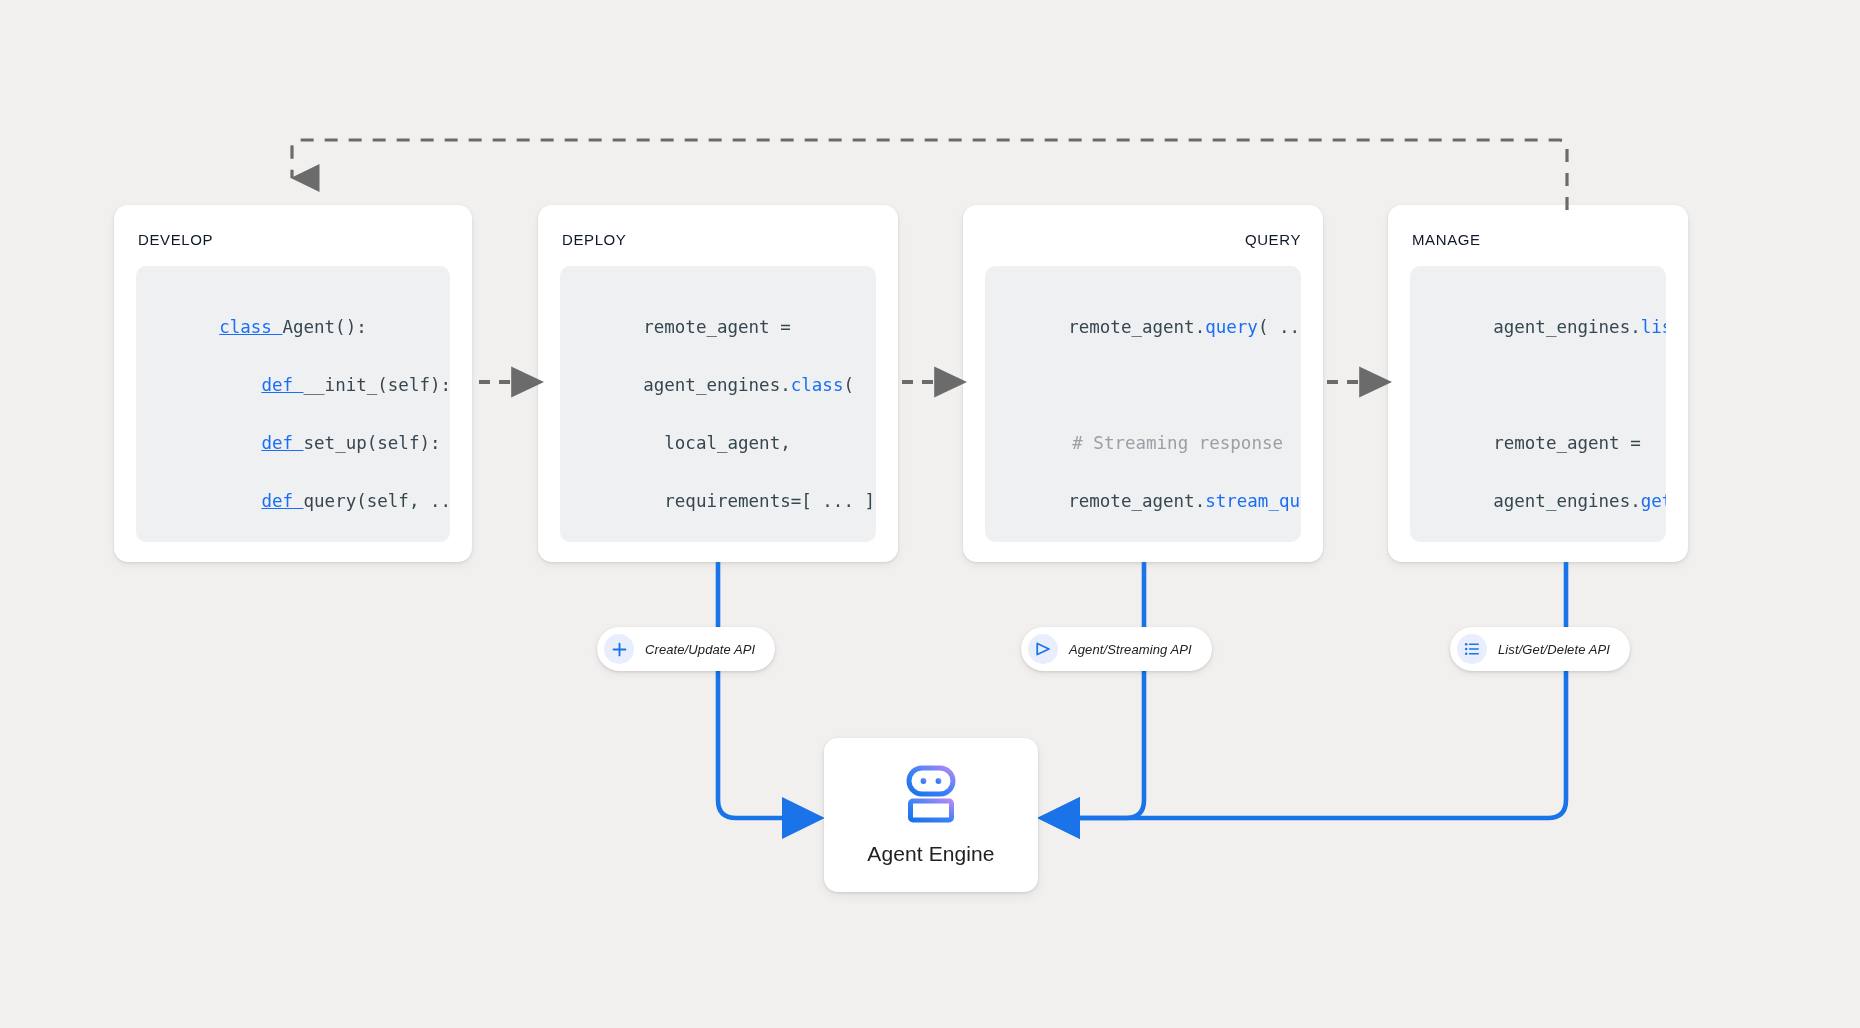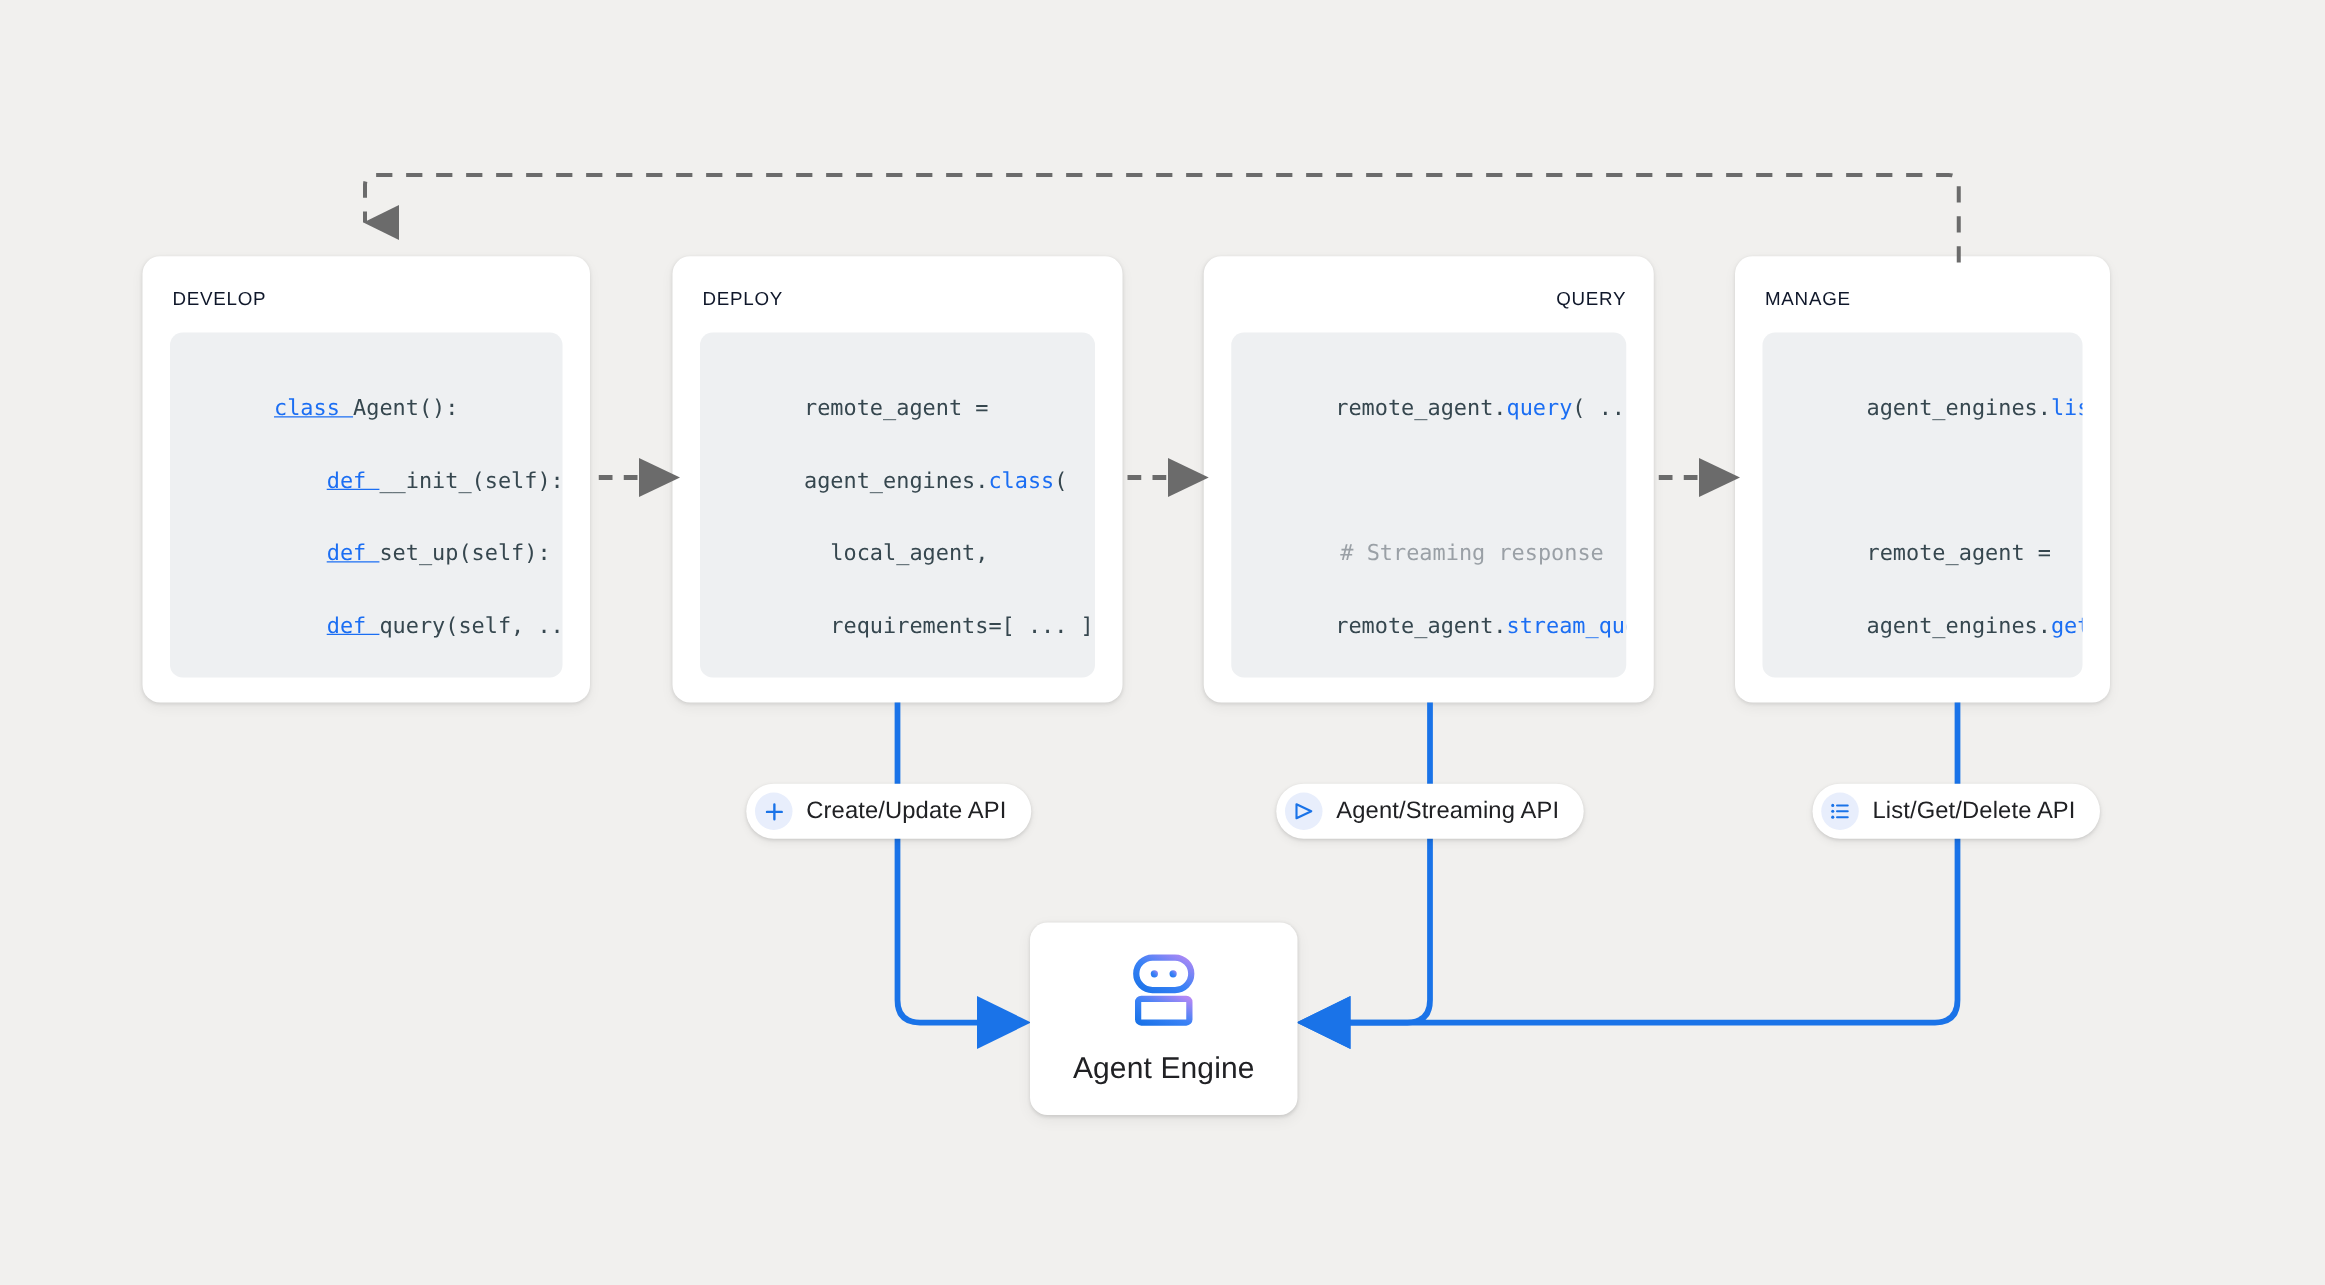--- a/index.html
+++ b/index.html
@@ -67,41 +67,42 @@
     width: 30px; height: 30px;
     border-radius: 50%;
     background: #e8eefc;
     display: flex;
     align-items: center;
     justify-content: center;
     margin-right: 11px;
     flex: none;
   }
   .pill-label {
-    font-size: 19px;
+    font-size: 13px;
     color: #202124;
     letter-spacing: 0.1px;
+    font-style: italic;
   }
 
   
   #agent-engine {
     position: absolute;
     left: 824px; top: 738px;
     width: 214px; height: 154px;
     background: #ffffff;
     border-radius: 14px;
     box-shadow: 0 1px 3px rgba(0,0,0,0.12), 0 4px 12px rgba(0,0,0,0.06);
     display: flex;
     flex-direction: column;
     align-items: center;
     justify-content: center;
     z-index: 6;
   }
   #agent-engine .ae-label {
-    font-size: 24px;
+    font-size: 21px;
     color: #202124;
     margin-top: 12px;
     letter-spacing: 0.1px;
   }
   svg.layer {
     position: absolute;
     left: 0; top: 0;
     width: 1860px; height: 1028px;
     pointer-events: none;
   }

